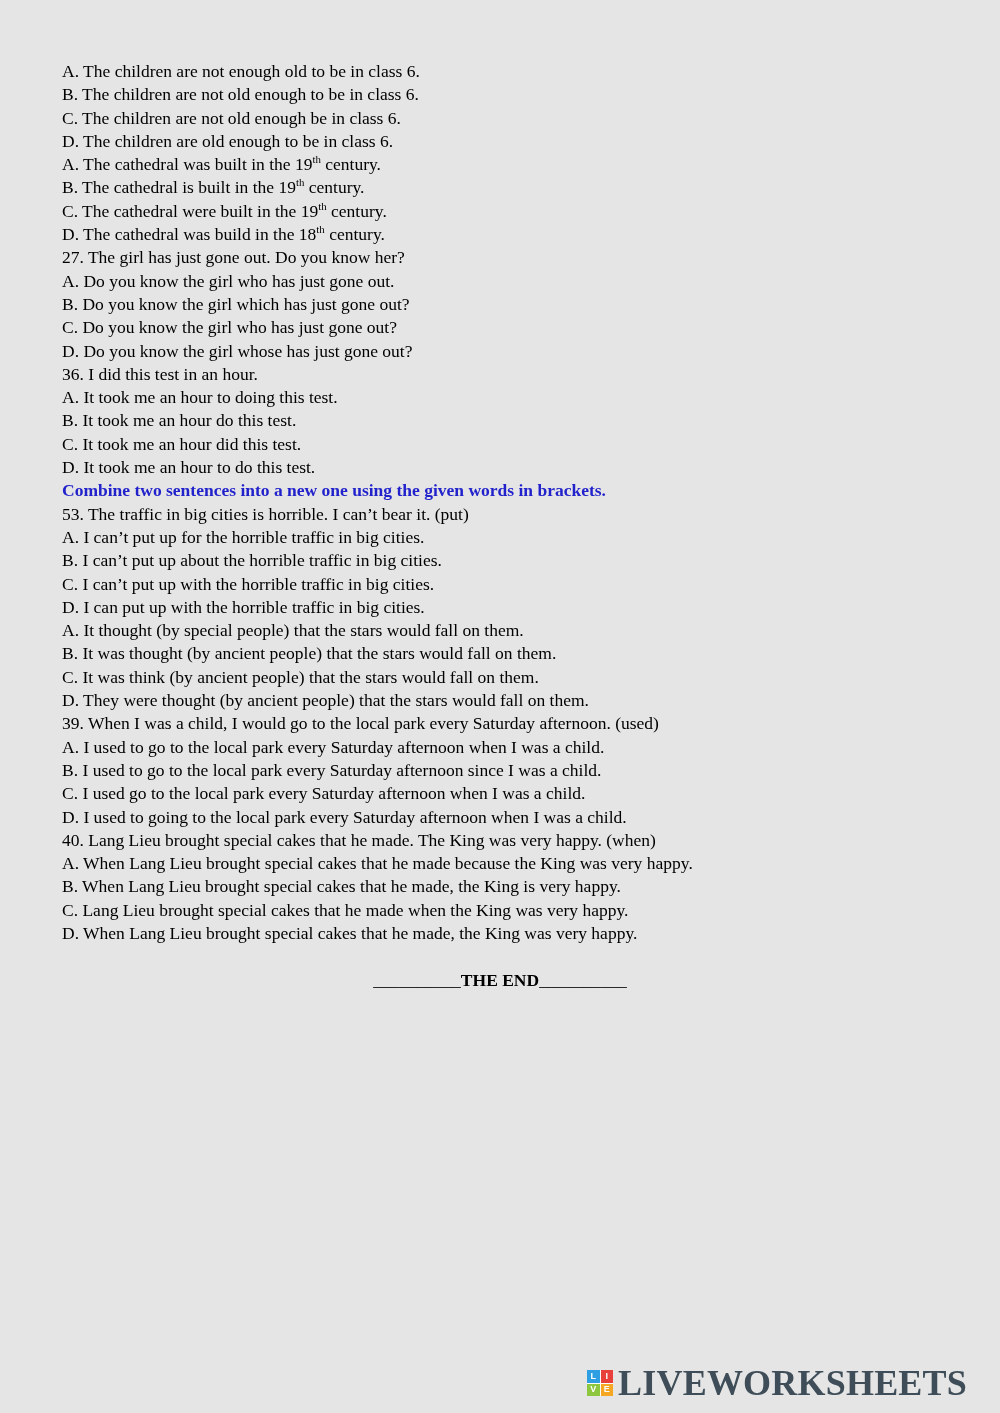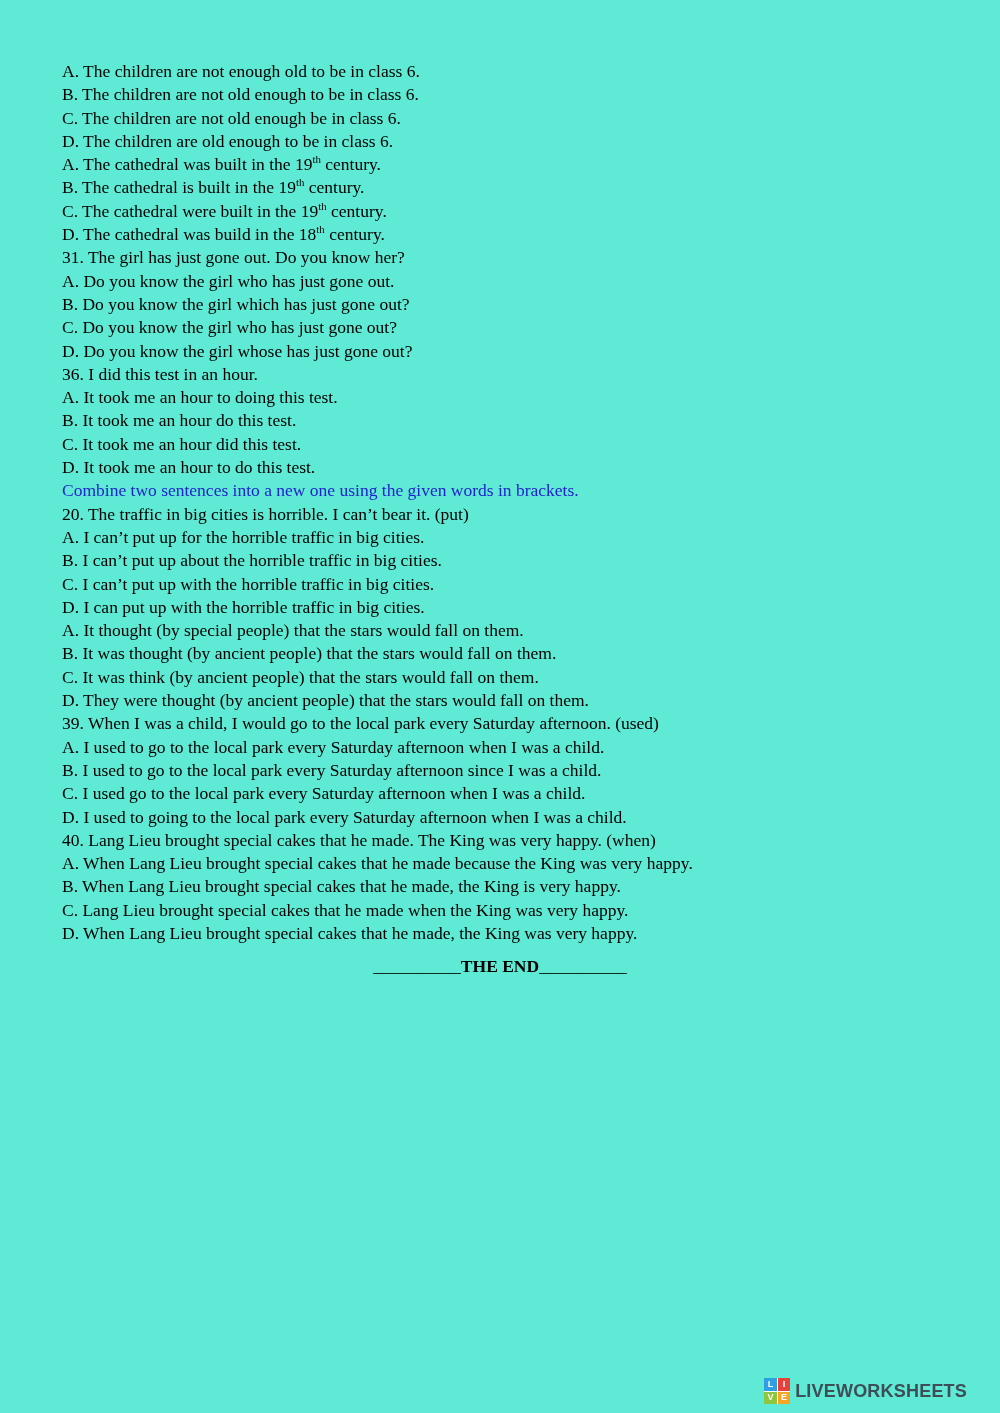--- a/index.html
+++ b/index.html
@@ -9,40 +9,40 @@
     height: 1413px;
     font-family: "Liberation Serif", serif;
     color: #000000;
     position: relative;
     overflow: hidden;
   }
   .page {
     position: relative;
     width: 1000px;
     height: 1413px;
-    background: #5eead4;
+    background: #e5e5e5;
   }
   .doc {
     position: absolute;
     top: 60px;
     left: 62px;
     width: 876px;
     font-size: 17.5px;
     line-height: 23.3px;
   }
   .line { white-space: nowrap; }
-  .line.heading { font-weight: normal; }
+  .line.heading { font-weight: bold; }
   .line sup {
     font-size: 0.62em;
     vertical-align: super;
     line-height: 0;
   }
   .end-line {
     text-align: center;
-    margin-top: 10px;
+    margin-top: 24px;
     font-size: 17.5px;
   }
   .end-label { font-weight: bold; }
   .footer {
     position: absolute;
     right: 33px;
     bottom: 9px;
     display: flex;
     align-items: center;
     gap: 5px;
@@ -62,53 +62,53 @@
     display: flex;
     align-items: center;
     justify-content: center;
     color: #ffffff;
     font-family: "Liberation Sans", sans-serif;
     font-size: 9px;
     font-weight: bold;
     line-height: 1;
   }
   .brand {
-    font-family: Liberation Sans, sans-serif;
+    font-family: Liberation Serif, serif;
     font-weight: bold;
-    font-size: 18px;
+    font-size: 36px;
     letter-spacing: 0.2px;
   }
 </style>
 </head>
 <body>
 
 <div class="page">
 
   <div class="doc">
     <div>
         <div class="line"><span>A. The children are not enough old to be in class 6.</span></div>
         <div class="line"><span>B. The children are not old enough to be in class 6.</span></div>
         <div class="line"><span>C. The children are not old enough be in class 6.</span></div>
         <div class="line"><span>D. The children are old enough to be in class 6.</span></div>
         <div class="line"><span>A. The cathedral was built in the 19</span><sup>th</sup><span> century.</span></div>
         <div class="line"><span>B. The cathedral is built in the 19</span><sup>th</sup><span> century.</span></div>
         <div class="line"><span>C. The cathedral were built in the 19</span><sup>th</sup><span> century.</span></div>
         <div class="line"><span>D. The cathedral was build in the 18</span><sup>th</sup><span> century.</span></div>
-        <div class="line"><span>31. The girl has just gone out. Do you know her?</span></div>
+        <div class="line"><span>27. The girl has just gone out. Do you know her?</span></div>
         <div class="line"><span>A. Do you know the girl who has just gone out.</span></div>
         <div class="line"><span>B. Do you know the girl which has just gone out?</span></div>
         <div class="line"><span>C. Do you know the girl who has just gone out?</span></div>
         <div class="line"><span>D. Do you know the girl whose has just gone out?</span></div>
         <div class="line"><span>36. I did this test in an hour.</span></div>
         <div class="line"><span>A. It took me an hour to doing this test.</span></div>
         <div class="line"><span>B. It took me an hour do this test.</span></div>
         <div class="line"><span>C. It took me an hour did this test.</span></div>
         <div class="line"><span>D. It took me an hour to do this test.</span></div>
         <div class="line heading" style="color: rgb(34, 34, 204);"><span>Combine two sentences into a new one using the given words in brackets.</span></div>
-        <div class="line"><span>20. The traffic in big cities is horrible. I can’t bear it. (put)</span></div>
+        <div class="line"><span>53. The traffic in big cities is horrible. I can’t bear it. (put)</span></div>
         <div class="line"><span>A. I can’t put up for the horrible traffic in big cities.</span></div>
         <div class="line"><span>B. I can’t put up about the horrible traffic in big cities.</span></div>
         <div class="line"><span>C. I can’t put up with the horrible traffic in big cities.</span></div>
         <div class="line"><span>D. I can put up with the horrible traffic in big cities.</span></div>
         <div class="line"><span>A. It thought (by special people) that the stars would fall on them.</span></div>
         <div class="line"><span>B. It was thought (by ancient people) that the stars would fall on them.</span></div>
         <div class="line"><span>C. It was think (by ancient people) that the stars would fall on them.</span></div>
         <div class="line"><span>D. They were thought (by ancient people) that the stars would fall on them.</span></div>
         <div class="line"><span>39. When I was a child, I would go to the local park every Saturday afternoon. (used)</span></div>
         <div class="line"><span>A. I used to go to the local park every Saturday afternoon when I was a child.</span></div>

